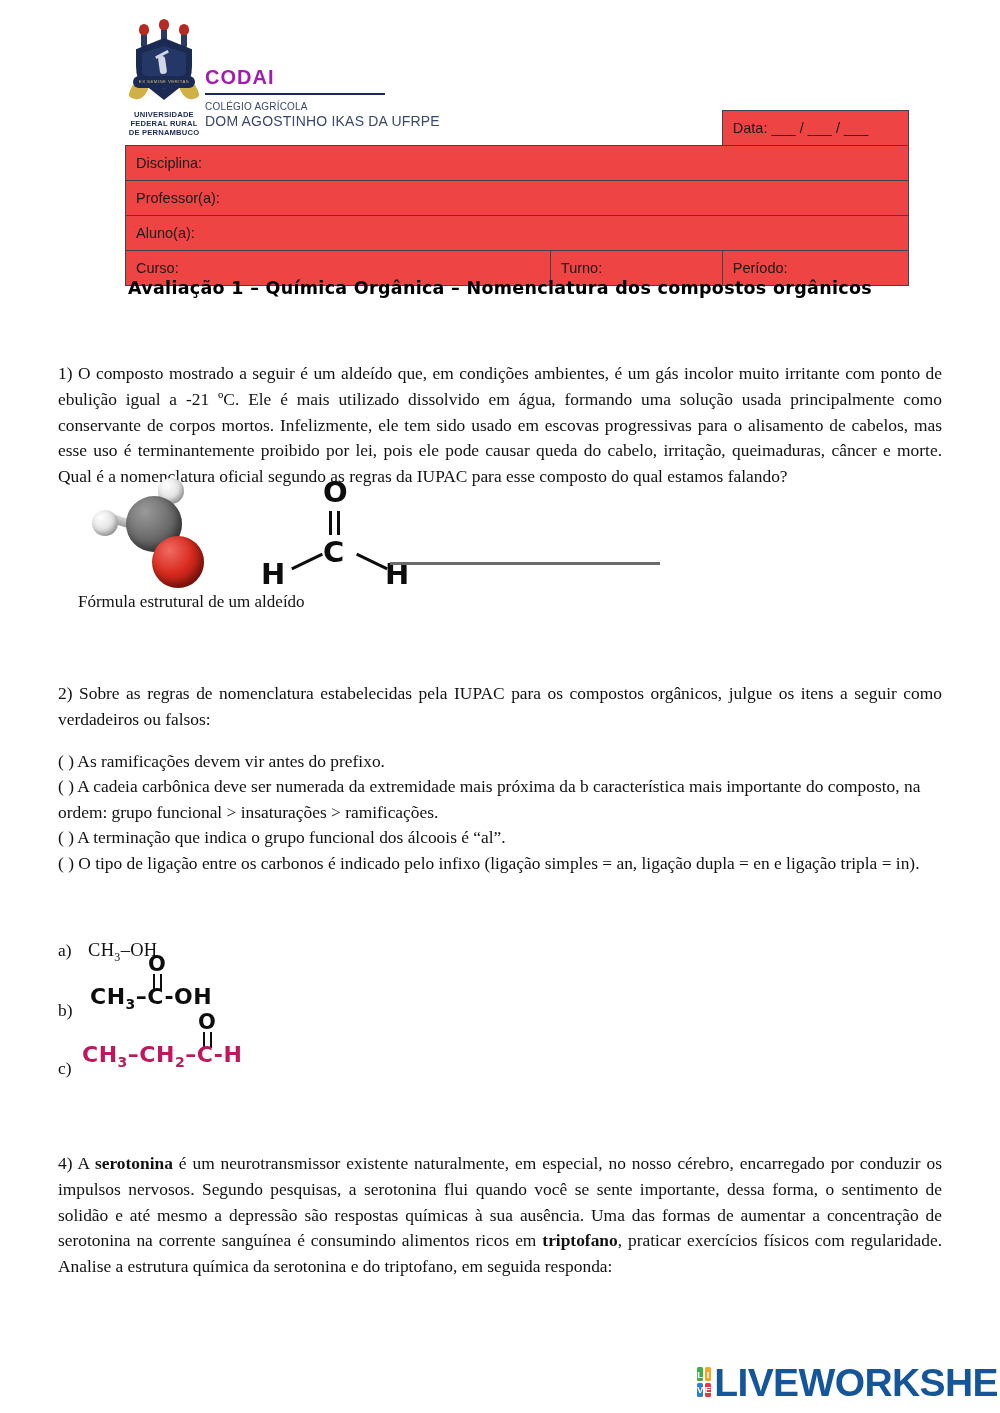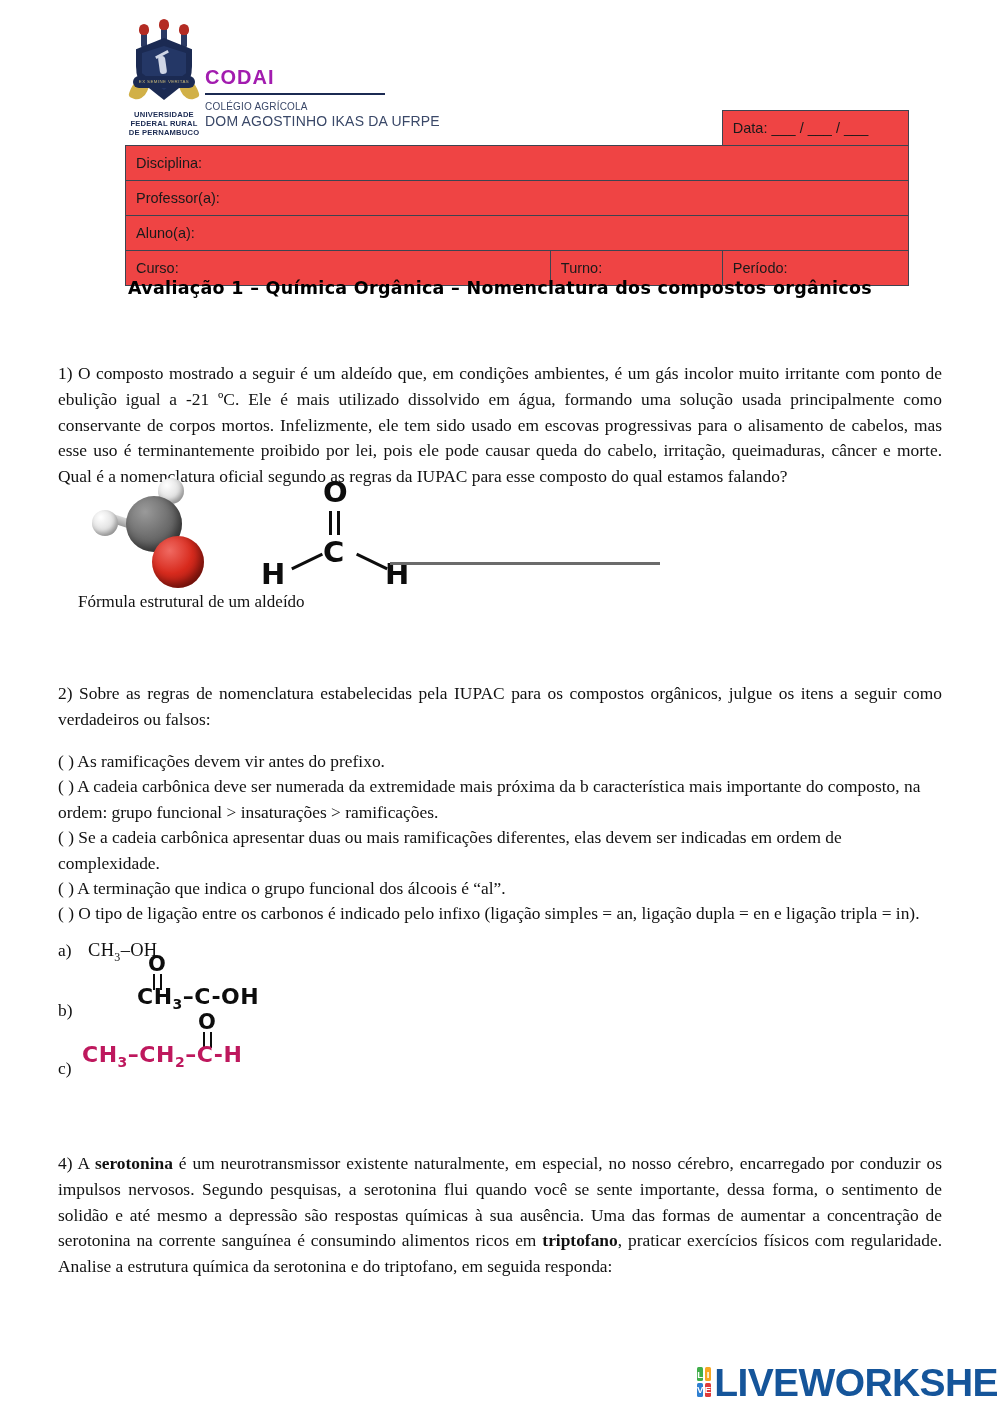--- a/index.html
+++ b/index.html
@@ -362,21 +362,20 @@
   .f-a sub { font-size: 12px; }
 
   .f-b {
     position: absolute;
     left: 32px; top: 44px;
     font-family: "DejaVu Sans", sans-serif;
     font-weight: bold;
     font-size: 22px;
     color: #0d0d0d;
     letter-spacing: .5px;
-    margin-left: 47px;
   }
   .f-b sub { font-size: 14px; }
   .f-c {
     position: absolute;
     left: 24px; top: 102px;
     font-family: "DejaVu Sans", sans-serif;
     font-weight: bold;
     font-size: 22px;
     color: #be185d;
     letter-spacing: .5px;
@@ -525,21 +524,20 @@
     </div>
 
     <div class="answer-line"></div>
     <div class="fig1-caption">Fórmula estrutural de um aldeído</div>
   </div>
 
   <div class="q-block q2-intro">2) Sobre as regras de nomenclatura estabelecidas pela IUPAC para os compostos orgânicos, julgue os itens a seguir como verdadeiros ou falsos:</div>
   <div class="q-block q2-items nojust">
     <div>(  ) As ramificações devem vir antes do prefixo.</div>
     <div>(  ) A cadeia carbônica deve ser numerada da extremidade mais próxima da  b  característica mais importante do composto, na ordem: grupo funcional &gt; insaturações &gt; ramificações.</div>
-    <div>(  ) Se a cadeia carbônica apresentar duas ou mais ramificações diferentes, elas devem ser indicadas em ordem de complexidade.</div>
     <div>(  ) A terminação que indica o grupo funcional dos álcoois é “al”.</div>
     <div>(  ) O tipo de ligação entre os carbonos é indicado pelo infixo (ligação simples = an, ligação dupla = en e ligação tripla = in).</div>
   </div>
 
 
   <div class="q3-formulas">
     <div class="lbl-a">a)</div>
     <div class="f-a">CH<sub>3</sub>–OH</div>
 
     <div class="lbl-b">b)</div>

